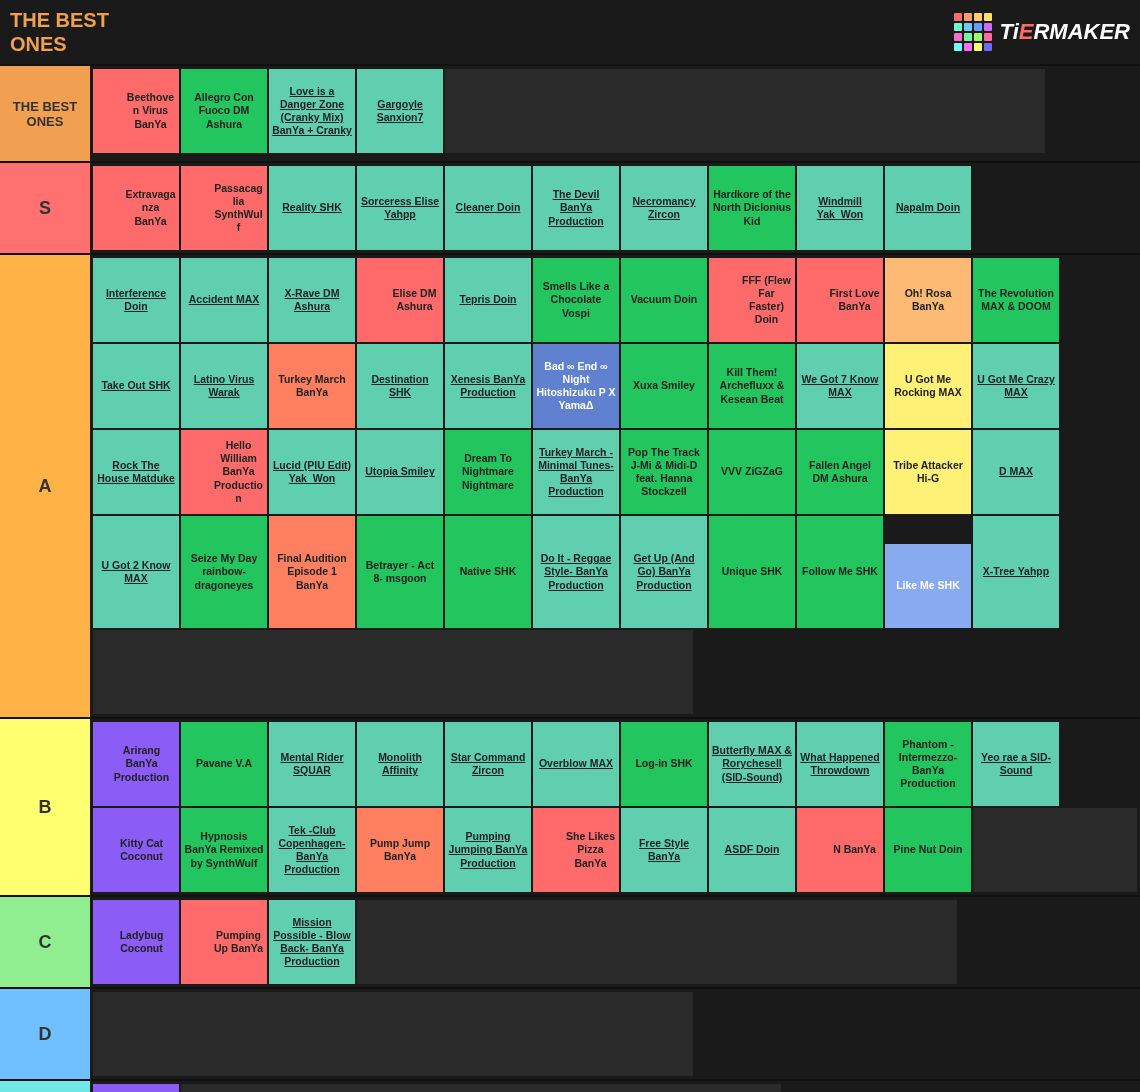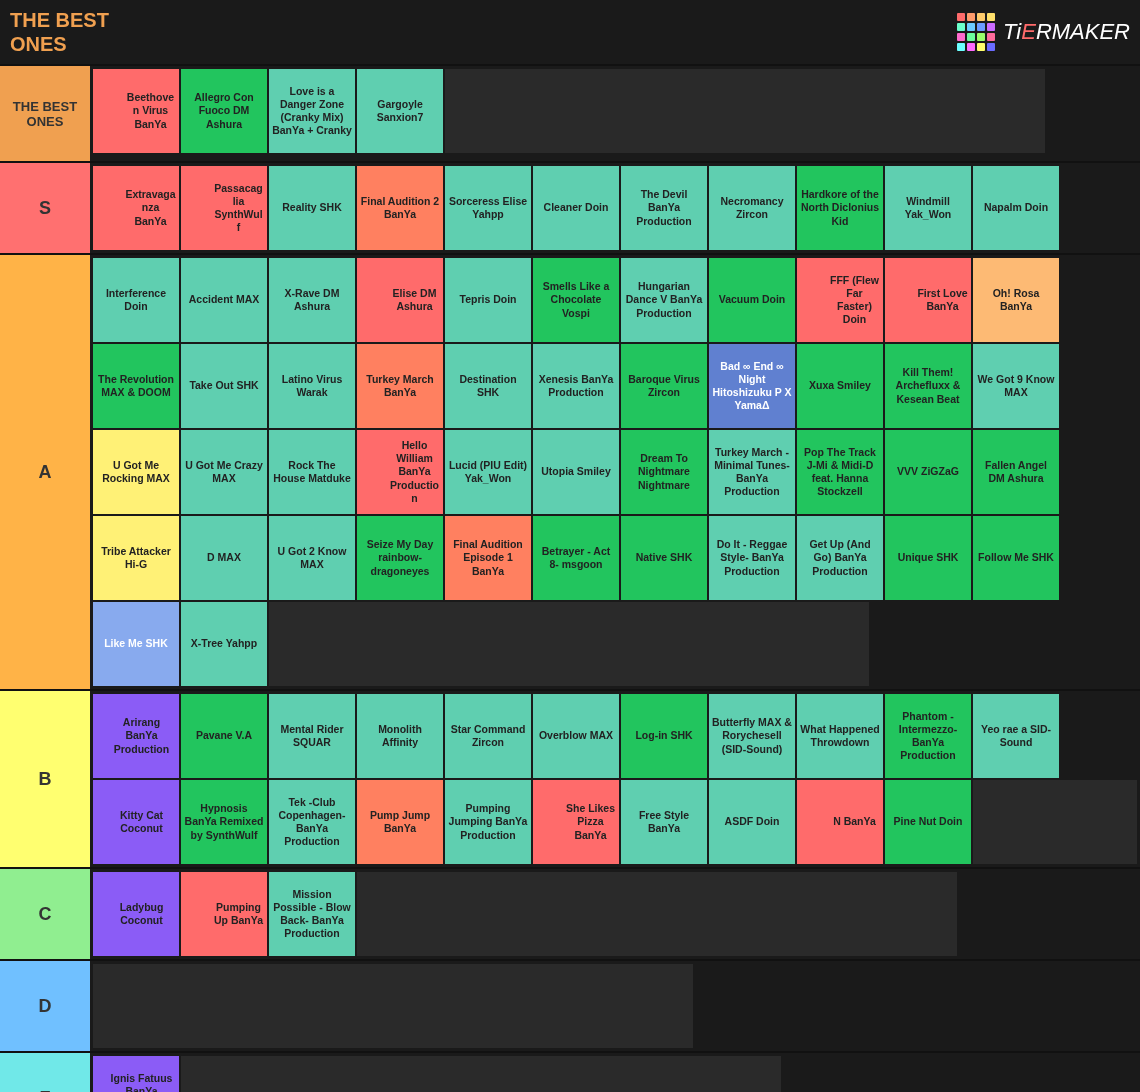--- a/index.html
+++ b/index.html
@@ -4,45 +4,45 @@
   <style>
     * { box-sizing: border-box; margin: 0; padding: 0; }
     body { background: #1a1a1a; font-family: Arial, sans-serif; }
     .tiermaker-container { width: 1140px; background: #1a1a1a; }
     
     .header { display: flex; align-items: center; justify-content: space-between; padding: 8px 10px; background: #1a1a1a; }
     .header-title { color: #f0a050; font-size: 20px; font-weight: bold; line-height: 1.2; width: 120px; }
     .logo { display: flex; align-items: center; gap: 8px; }
     .logo-grid { display: grid; grid-template-columns: repeat(4,8px); grid-template-rows: repeat(4,8px); gap: 2px; }
     .logo-cell { width: 8px; height: 8px; border-radius: 1px; }
-    .logo-text { color: white; font-size: 22px; font-weight: normal; font-style: italic; }
+    .logo-text { color: white; font-size: 22px; font-weight: bold; font-style: italic; }
     .logo-text span { color: #ff6b6b; }
 
     .tier-row { display: flex; border-top: 2px solid #111; min-height: 90px; }
     .tier-label { min-width: 90px; width: 90px; display: flex; align-items: center; justify-content: center; font-size: 18px; font-weight: bold; color: #333; text-align: center; flex-shrink: 0; }
     .tier-items { display: flex; flex-wrap: wrap; align-content: flex-start; gap: 2px; padding: 3px; flex: 1; }
     
     .item { width: 86px; min-height: 84px; display: flex; align-items: center; justify-content: center; text-align: center; font-size: 10.5px; font-weight: bold; color: #222; padding: 3px; line-height: 1.25; word-break: break-word; cursor: default; }
     
     
     .tier-S .tier-label { background: #ff7070; }
     .tier-A .tier-label { background: #ffb347; }
     .tier-B .tier-label { background: #ffff70; }
     .tier-C .tier-label { background: #90ee90; }
     .tier-D .tier-label { background: #70c0ff; }
     .tier-F .tier-label { background: #70e8e8; }
     .tier-header .tier-label { background: #f0a050; min-height: 95px; }
 
     
     .red    { background: #ff6b6b; padding-left: 32px; }
     .salmon { background: #fdba74; }
-    .teal   { background: #5fcfb0; }
+    .teal   { background: #5fcfb0; text-decoration: underline; }
     .coral  { background: #ff8060; }
     .blue   { background: #6080d0; color: #fff !important; }
-    .lblue  { background: #88aaee; color: #fff !important; }
+    .lblue  { background: #88aaee; color: #fff !important; margin-top: 28px; }
     .lyellow{ background: #fff176; }
     .lgreen { background: #8b5cf6; padding-left: 14px; }
     .white  { background: #22c55e; }
     .dark   { background: #2a2a2a; color: #666 !important; min-height: 84px; }
 
     .tier-items .dark { flex: 1; min-width: 80px; max-width: 600px; }
   </style>
 </head>
 <body>
 
@@ -83,55 +83,52 @@
           <div class="item teal">Gargoyle Sanxion7</div>
           <div class="item dark" style="flex: 1 1 0%; min-width: 80px;"></div>
         </div>
       </div>
       <div class="tier-row tier-S">
         <div class="tier-label">S</div>
         <div class="tier-items">
           <div class="item red">Extravaganza BanYa</div>
           <div class="item red">Passacaglia SynthWulf</div>
           <div class="item teal">Reality SHK</div>
-          <div class="item coral">Final Audition 2 BanYa</div>
           <div class="item teal">Sorceress Elise Yahpp</div>
           <div class="item teal">Cleaner Doin</div>
           <div class="item teal">The Devil BanYa Production</div>
           <div class="item teal">Necromancy Zircon</div>
           <div class="item white">Hardkore of the North Diclonius Kid</div>
           <div class="item teal">Windmill Yak_Won</div>
           <div class="item teal">Napalm Doin</div>
         </div>
       </div>
       <div class="tier-row tier-A">
         <div class="tier-label">A</div>
         <div class="tier-items">
           <div class="item teal">Interference Doin</div>
           <div class="item teal">Accident MAX</div>
           <div class="item teal">X-Rave DM Ashura</div>
           <div class="item red">Elise DM Ashura</div>
           <div class="item teal">Tepris Doin</div>
           <div class="item white">Smells Like a Chocolate Vospi</div>
-          <div class="item teal">Hungarian Dance V BanYa Production</div>
           <div class="item white">Vacuum Doin</div>
           <div class="item red">FFF (Flew Far Faster) Doin</div>
           <div class="item red">First Love BanYa</div>
           <div class="item salmon">Oh! Rosa BanYa</div>
           <div class="item white">The Revolution MAX &amp; DOOM</div>
           <div class="item teal">Take Out SHK</div>
           <div class="item teal">Latino Virus Warak</div>
           <div class="item coral">Turkey March BanYa</div>
           <div class="item teal">Destination SHK</div>
           <div class="item teal">Xenesis BanYa Production</div>
-          <div class="item white">Baroque Virus Zircon</div>
           <div class="item blue">Bad ∞ End ∞ Night Hitoshizuku P X YamaΔ</div>
           <div class="item white">Xuxa Smiley</div>
           <div class="item white">Kill Them! Archefluxx &amp; Kesean Beat</div>
-          <div class="item teal">We Got 9 Know MAX</div>
+          <div class="item teal">We Got 7 Know MAX</div>
           <div class="item lyellow">U Got Me Rocking MAX</div>
           <div class="item teal">U Got Me Crazy MAX</div>
           <div class="item teal">Rock The House Matduke</div>
           <div class="item red">Hello William BanYa Production</div>
           <div class="item teal">Lucid (PIU Edit) Yak_Won</div>
           <div class="item teal">Utopia Smiley</div>
           <div class="item white">Dream To Nightmare Nightmare</div>
           <div class="item teal">Turkey March - Minimal Tunes- BanYa Production</div>
           <div class="item white">Pop The Track J-Mi &amp; Midi-D feat. Hanna Stockzell</div>
           <div class="item white">VVV ZiGZaG</div>

